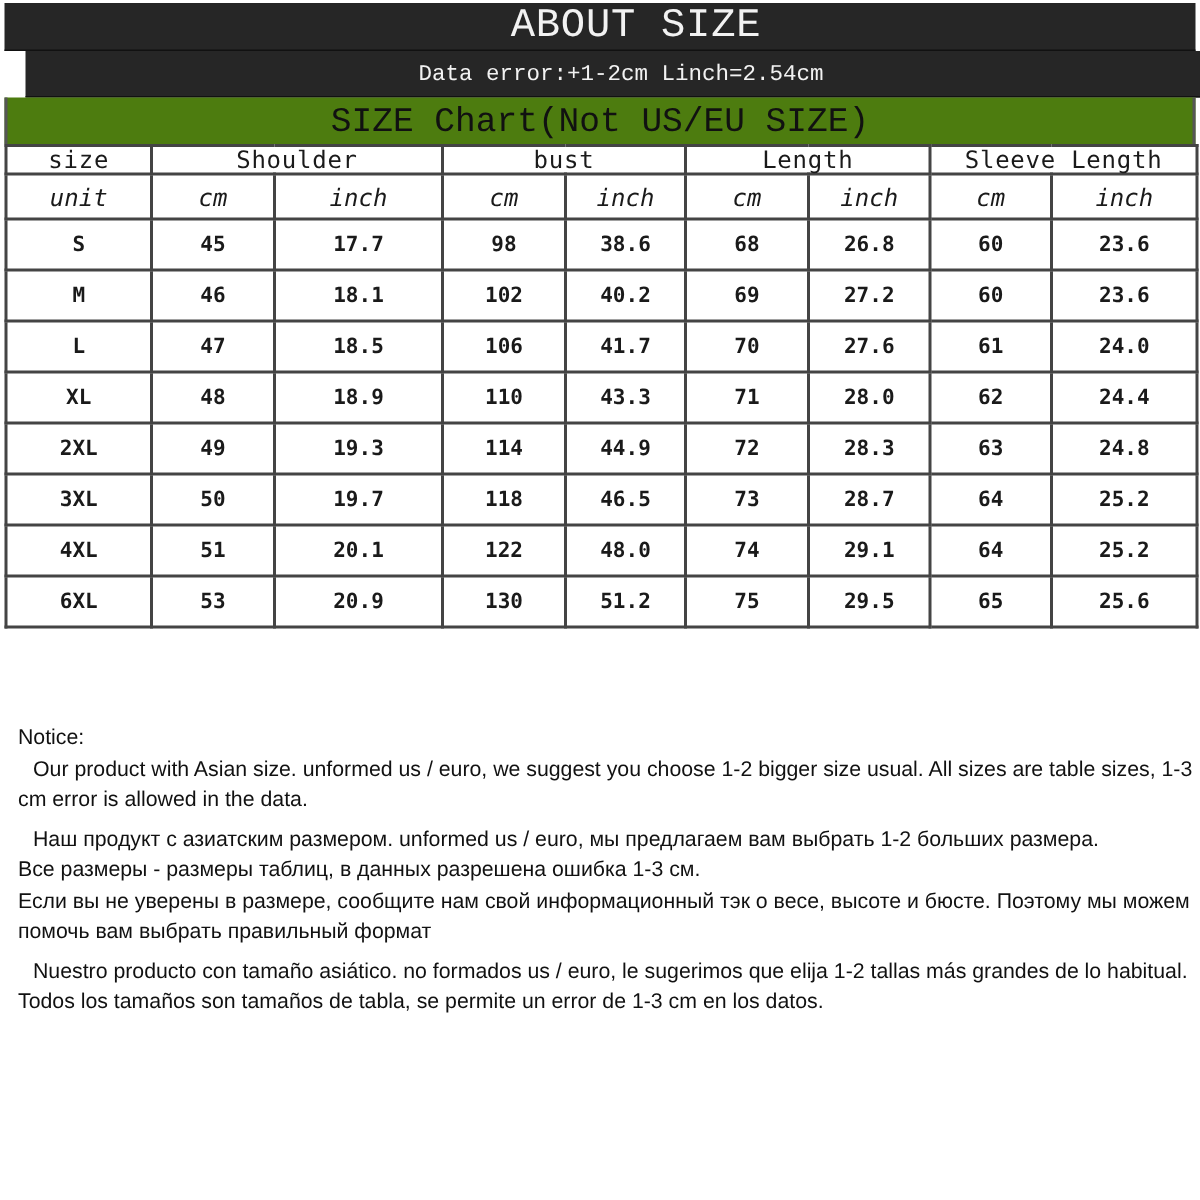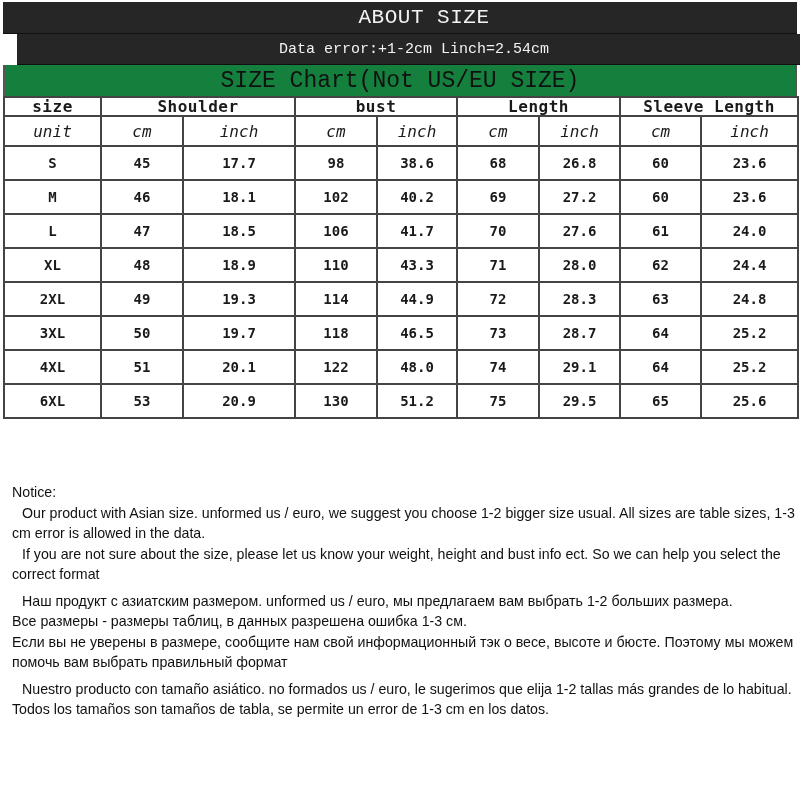--- a/index.html
+++ b/index.html
@@ -3,37 +3,37 @@
 <meta charset="utf-8">
 <style>
   html, body { margin: 0; padding: 0; background: #ffffff; }
   body { width: 800px; height: 800px; position: relative; overflow: hidden; font-family: "DejaVu Serif", serif; color: #111; }
 
   .band {
     position: absolute; left: 3px; width: 794px; background: #262626; color: #f2f2f2;
     text-align: center; font-family: "Liberation Mono", "DejaVu Sans Mono", monospace;
     box-sizing: border-box; border-bottom: 1px solid #111;
   }
-  .band1 { top: 2px; height: 32px; line-height: 32px; font-size: 21px; letter-spacing: 0.5px; padding-left: 48px; }
+  .band1 { top: 2px; height: 32px; line-height: 32px; font-size: 27px; letter-spacing: 0.5px; padding-left: 48px; }
   .band2 { top: 34px; height: 31px; line-height: 31px; font-size: 15px; margin-left: 14px; }
   .title-row {
     position: absolute; left: 3px; top: 65px; width: 794px; height: 31px; line-height: 33px;
     text-align: center; font-family: "Liberation Mono", "DejaVu Sans Mono", monospace; font-size: 23px;
-    box-sizing: border-box; border-left: 2px solid #555; border-right: 2px solid #555; background: #15803d;
+    box-sizing: border-box; border-left: 2px solid #555; border-right: 2px solid #555; background: #4d7c0f;
   }
 
   table.size-table {
     position: absolute; left: 3px; top: 96px; width: 794px;
     border-collapse: collapse; table-layout: fixed;
     font-family: "DejaVu Sans Mono", "Liberation Mono", monospace; font-weight: bold; font-size: 14px;
   }
   table.size-table td {
     border: 2px solid #444; text-align: center; padding: 0; color: #1a1a1a;
   }
-  table.size-table tr.hdr1 td { height: 17px; font-weight: bold; font-size: 16px; letter-spacing: 0.5px; line-height: 17px; }
+  table.size-table tr.hdr1 td { height: 17px; font-weight: normal; font-size: 16px; letter-spacing: 0.5px; line-height: 17px; }
   table.size-table tr.hdr2 td { height: 28px; font-weight: normal; font-size: 16px; font-style: italic; }
   table.size-table tr.data td { height: 32px; }
 
   .notes {
     position: absolute; left: 12px; top: 482px; width: 785px;
     font-family: "Liberation Sans", "DejaVu Sans", sans-serif; font-size: 14.2px; line-height: 20.5px; color: #111;
   }
   .notes p { margin: 0; }
   .notes .block { margin-bottom: 6px; }
   .notes .indent { text-indent: 10px; }
@@ -166,21 +166,20 @@
         <td>65</td>
         <td>25.6</td>
       </tr>
     </tbody>
 </table>
 
 <div class="notes">
   <div class="block">
     <p>Notice:</p>
     <p class="indent">Our product with Asian size. unformed us / euro, we suggest you choose 1-2 bigger size usual. All sizes are table sizes, 1-3 cm error is allowed in the data.</p>
-    <p class="indent">If you are not sure about the size, please let us know your weight, height and bust info ect. So we can help you select the correct format</p>
   </div>
   <div class="block">
     <p class="indent">Наш продукт с азиатским размером. unformed us / euro, мы предлагаем вам выбрать 1-2 больших размера.</p>
     <p>Все размеры - размеры таблиц, в данных разрешена ошибка 1-3 см.</p>
     <p>Если вы не уверены в размере, сообщите нам свой информационный тэк о весе, высоте и бюсте. Поэтому мы можем помочь вам выбрать правильный формат</p>
   </div>
   <div class="block">
     <p class="indent">Nuestro producto con tamaño asiático. no formados us / euro, le sugerimos que elija 1-2 tallas más grandes de lo habitual. Todos los tamaños son tamaños de tabla, se permite un error de 1-3 cm en los datos.</p>
   </div>
 </div>

